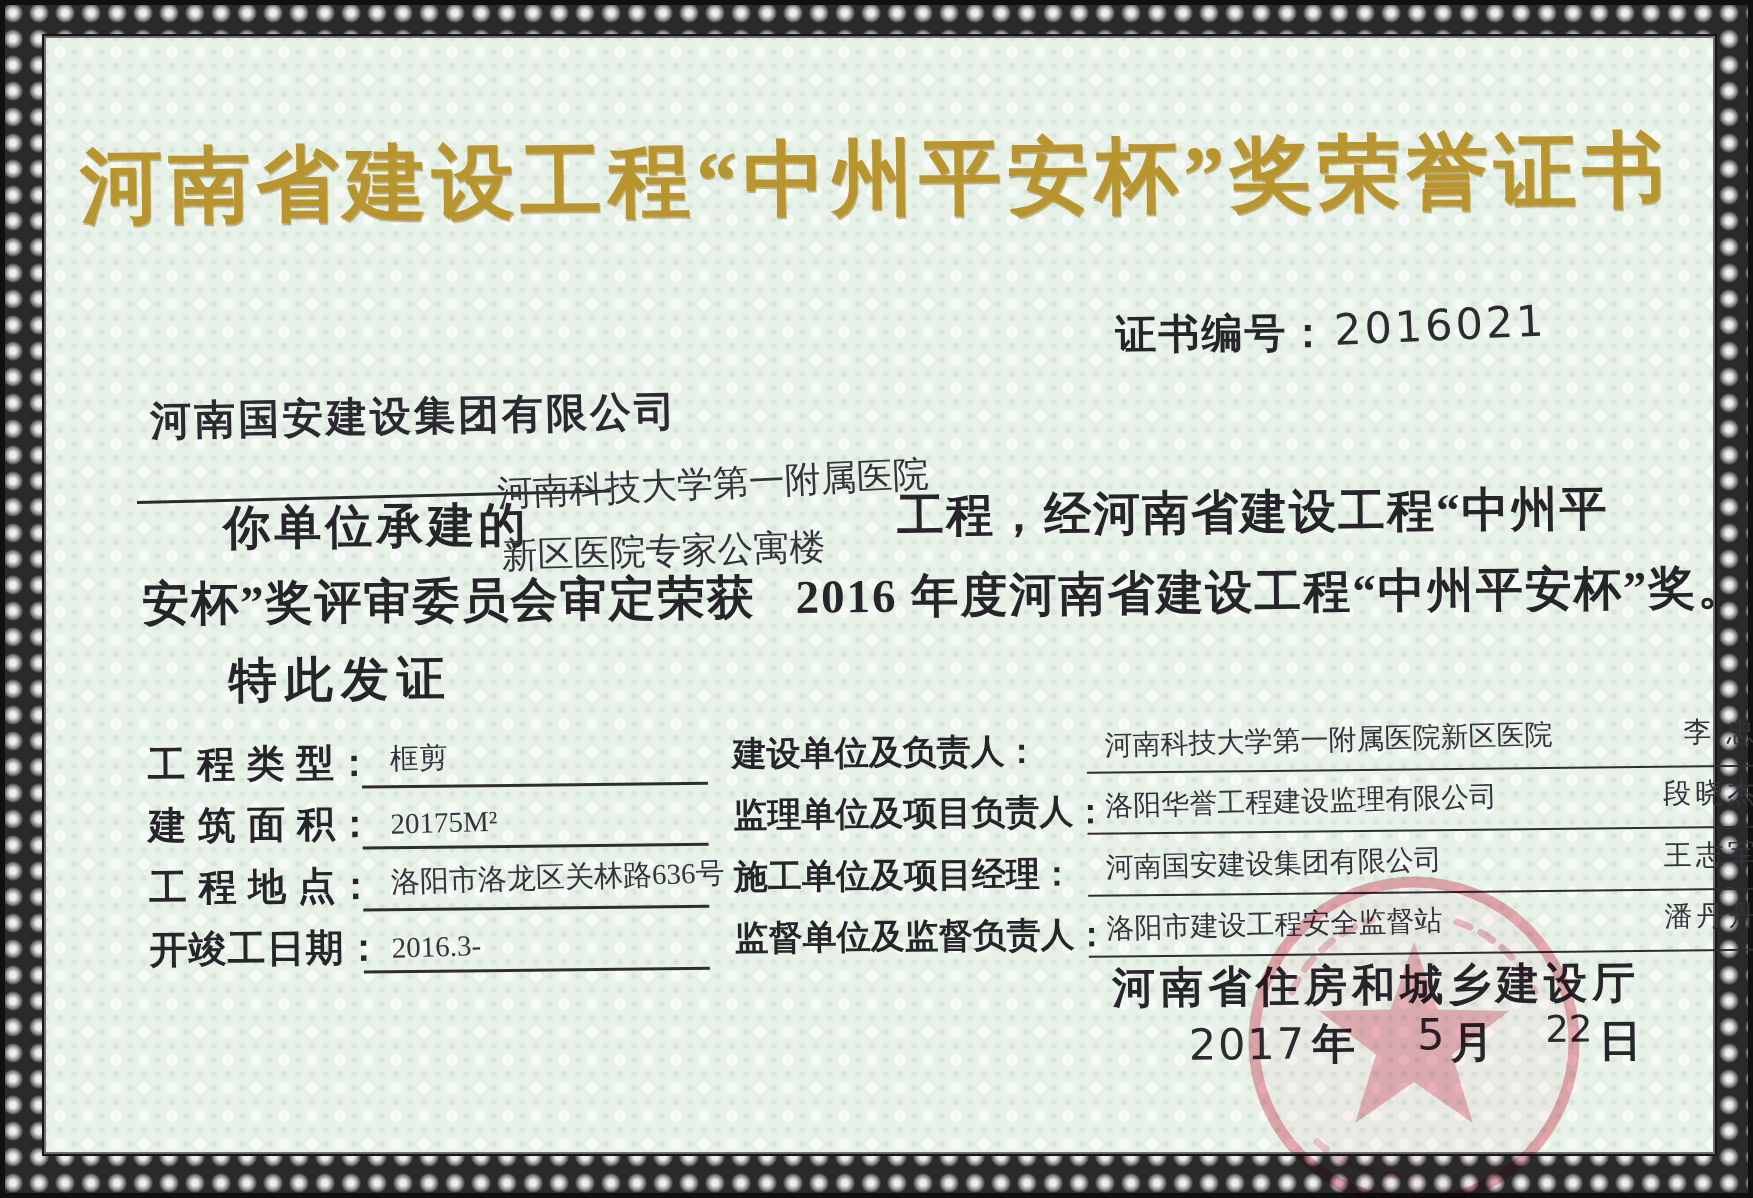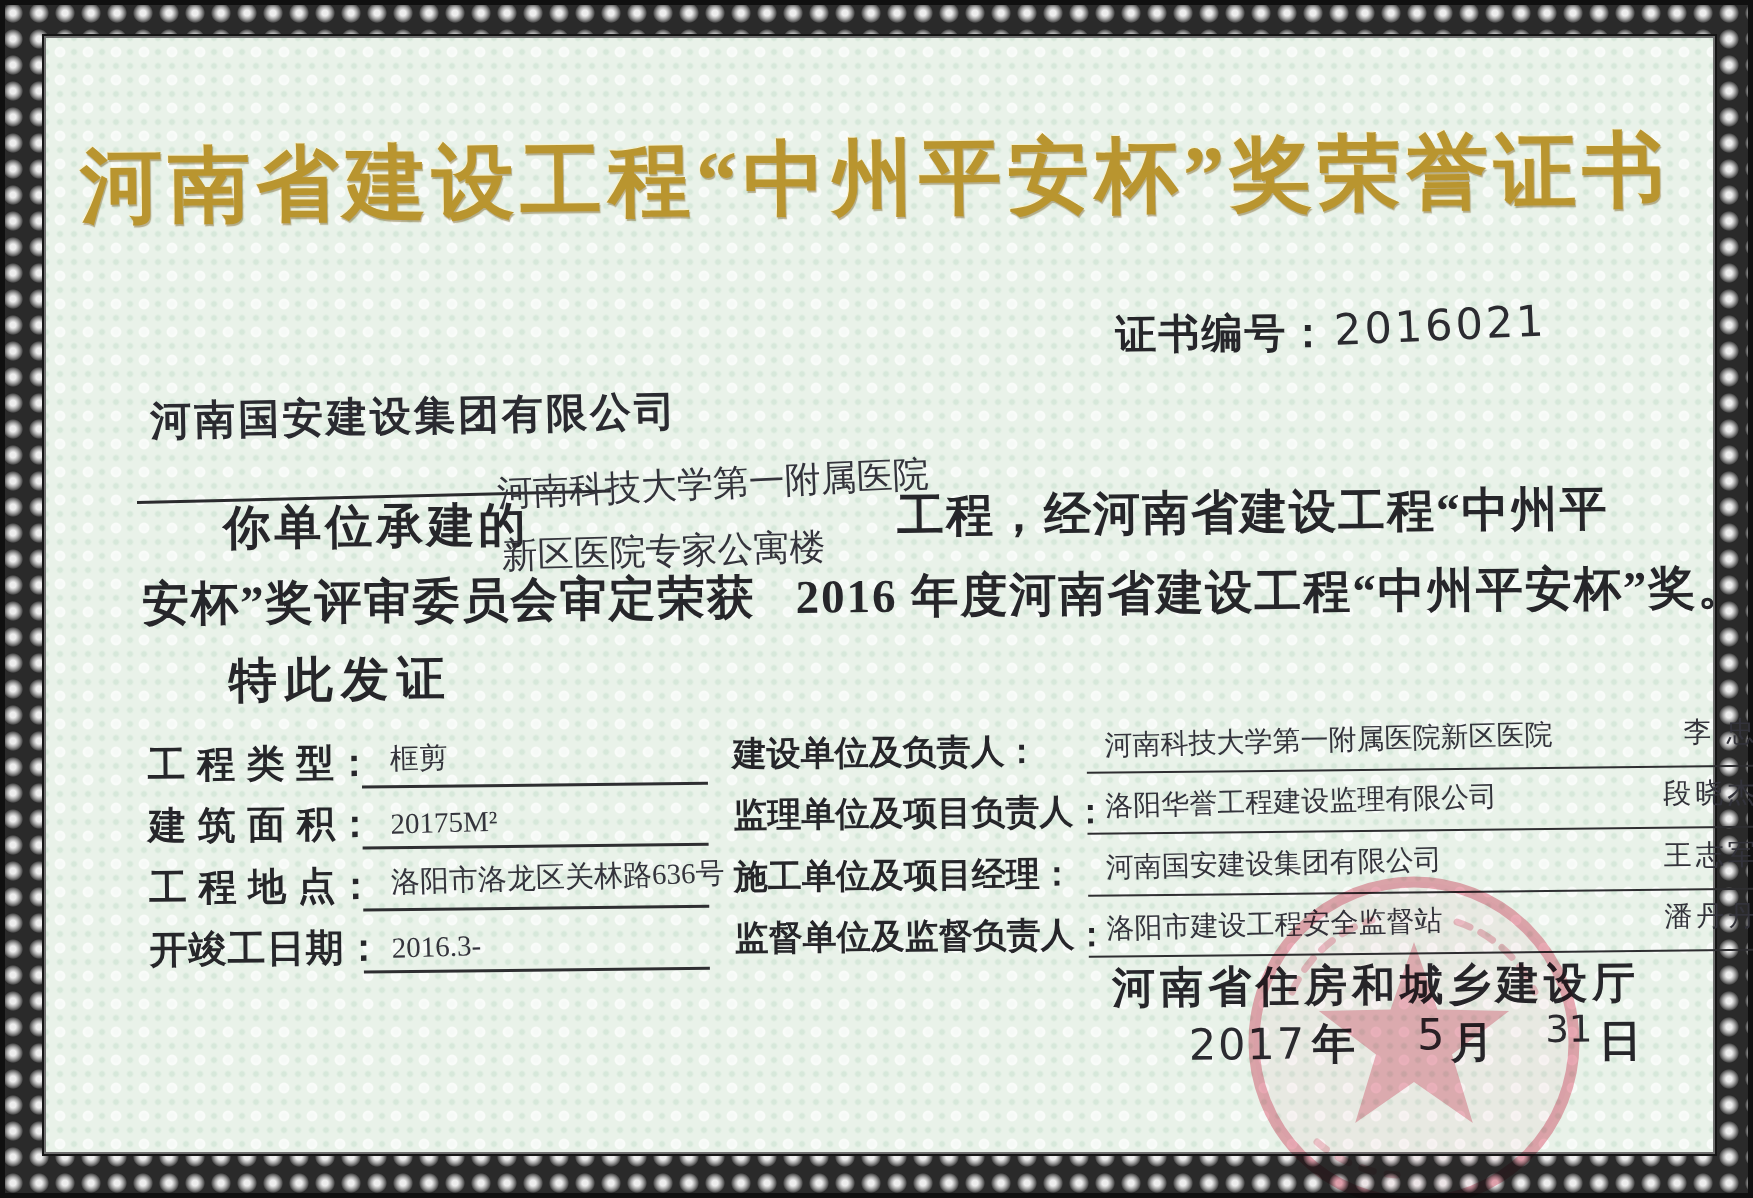--- a/index.html
+++ b/index.html
@@ -183,21 +183,21 @@
         <span class="uf-label">监督单位及监督负责人：</span>
         <span class="uf-cell">
           <span class="uf-unit">洛阳市建设工程安全监督站</span>
           <span class="uf-person">潘丹丹</span>
         </span>
       </div>
 
       <div class="issuer">河南省住房和城乡建设厅</div>
 
       <div class="date-line">
-        <span class="num y">2017</span><span class="u">年</span><span class="num m">5</span><span class="u">月</span><span class="num d">31</span><span class="u">日</span>
+        <span class="num y">2017</span><span class="u">年</span><span class="num m">5</span><span class="u">月</span><span class="num d">22</span><span class="u">日</span>
       </div>
 
     </div>
   </div>
 
   <svg class="seal" viewBox="0 0 384 384" xmlns="http://www.w3.org/2000/svg">
     <circle cx="192" cy="190" r="160" fill="none" stroke="rgba(222,86,112,0.55)" stroke-width="11"></circle>
     <circle cx="192" cy="190" r="160" fill="rgba(235,130,150,0.08)"></circle>
     <polygon points="192,90 215.5,157.6 287.1,159.1 230,202.4 250.8,270.9 192,230 133.2,270.9 154,202.4 96.9,159.1 168.5,157.6" fill="rgba(224,96,120,0.5)"></polygon>
     <path d="M 70 140 A 130 130 0 0 1 150 68" fill="none" stroke="rgba(222,86,112,0.4)" stroke-width="7" stroke-linecap="round" stroke-dasharray="14 12"></path>

